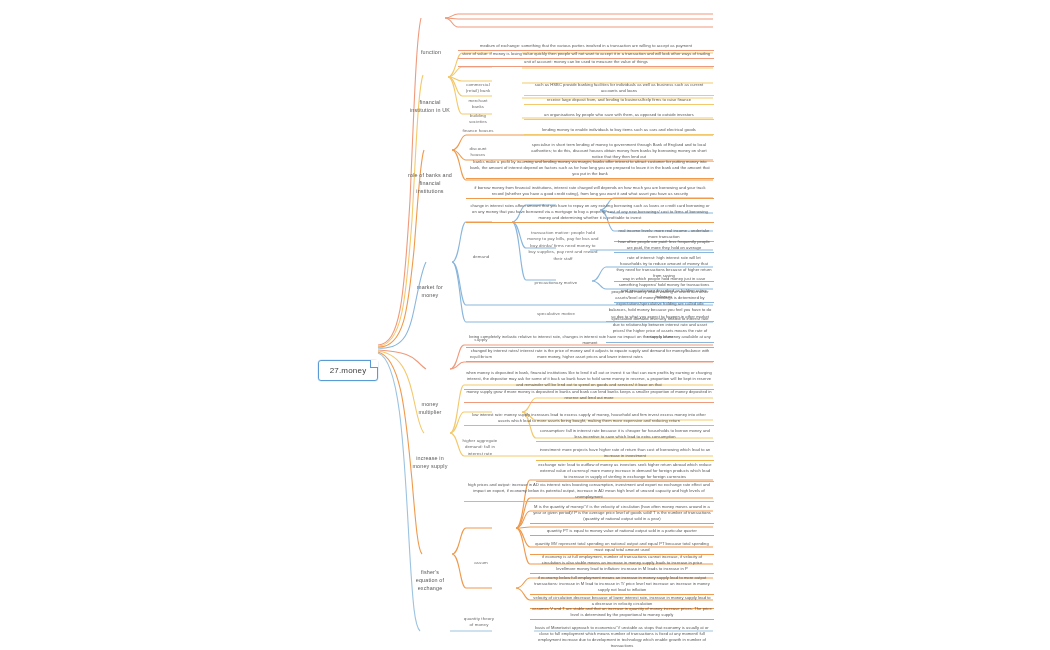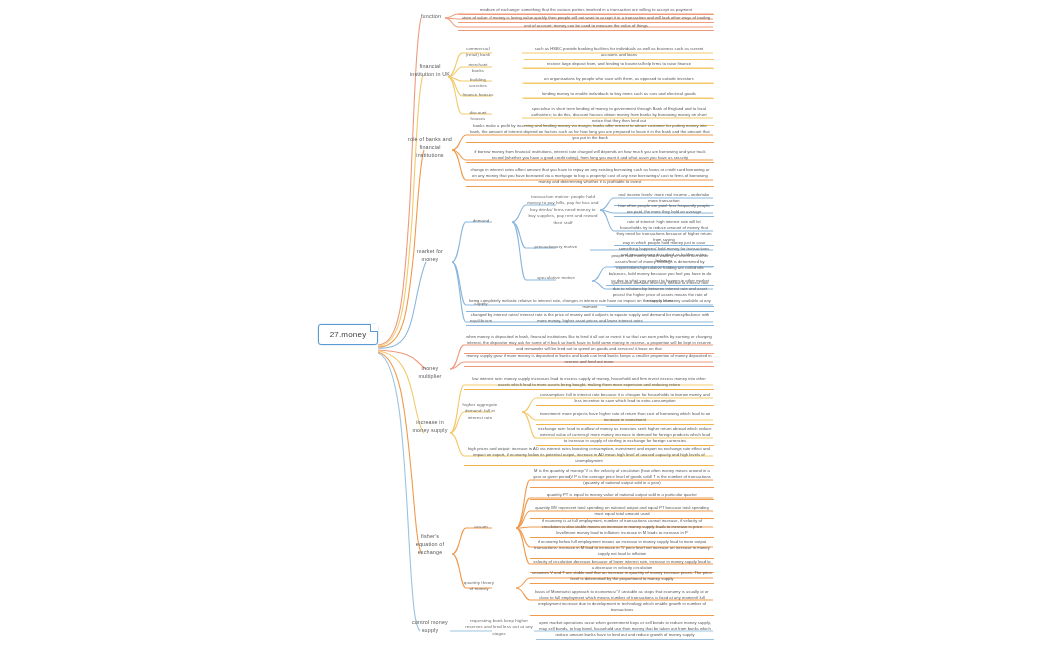--- a/index.html
+++ b/index.html
@@ -4,21 +4,21 @@
 <style>
   html,body{margin:0;padding:0;}
   body{
     width:1050px;height:650px;background:#ffffff;
     font-family:"Liberation Sans","DejaVu Sans",sans-serif;
     overflow:hidden;position:relative;
   }
   #canvas{position:absolute;inset:0;width:1050px;height:650px;}
   svg.branches{position:absolute;left:0;top:0;width:1050px;height:650px;pointer-events:none;}
 
-  .node{position:absolute;box-sizing:border-box;}
+  .node{position:absolute;box-sizing:border-box;margin-top:36px;}
 
   
   #root{
     left:318px;top:324px;width:60px;
     border:1px solid #5b9bd5;border-radius:3px;background:#ffffff;
     padding:5px 8px;text-align:center;
     font-size:8px;color:#404040;letter-spacing:.2px;
     box-shadow:0 0 0 .5px rgba(91,155,213,.25);
   }
   #root .fold{

